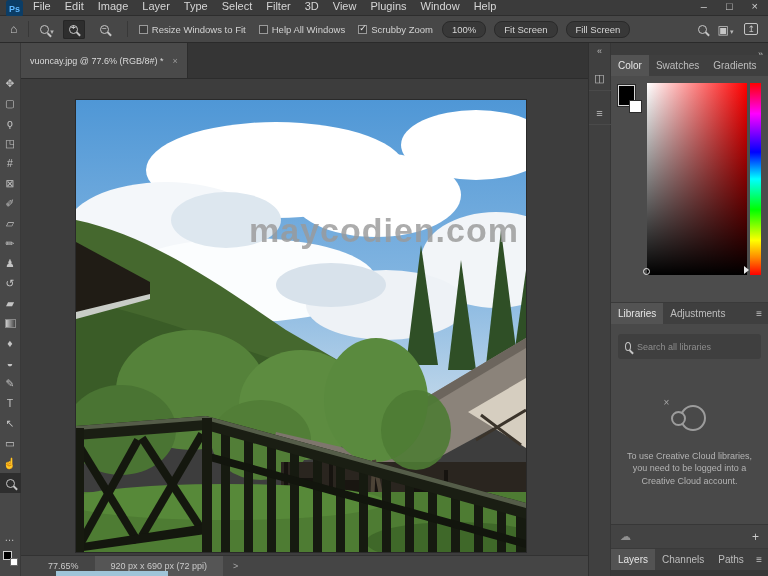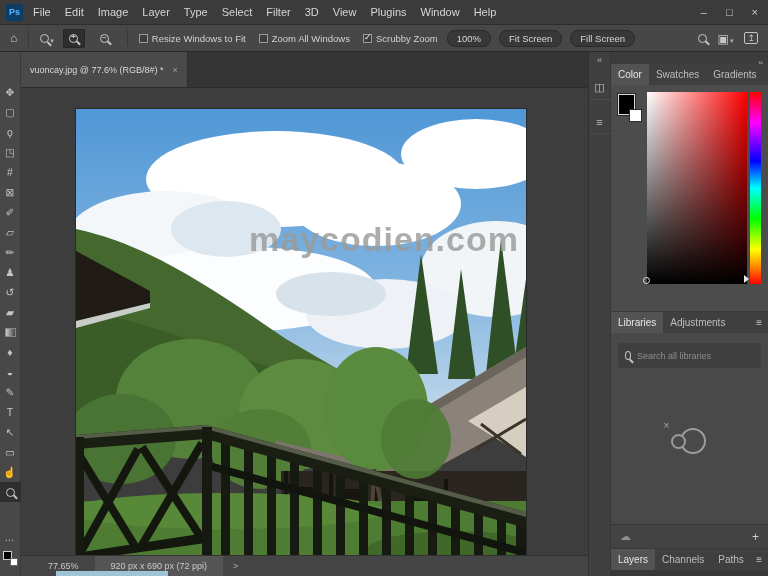--- a/index.html
+++ b/index.html
@@ -1,21 +1,21 @@
 <!DOCTYPE html>
 <html><head>
 <meta charset="utf-8">
 <style>
   *{box-sizing:border-box;margin:0;padding:0}
   html,body{width:768px;height:576px;overflow:hidden;background:#222}
   body{font-family:"Liberation Sans",sans-serif;color:#d4d4d4;-webkit-font-smoothing:antialiased}
   .app{position:relative;width:768px;height:576px;background:#3c3c3c;display:flex;flex-direction:column}
 
   
-  .menubar{height:25px;background:#3b3b3b;border-bottom:1px solid #2d2d2d;display:flex;align-items:center;padding:0 10px 0 6px;flex:0 0 auto}
+  .menubar{height:16px;background:#3b3b3b;border-bottom:1px solid #2d2d2d;display:flex;align-items:flex-start;padding:0 10px 0 6px;flex:0 0 auto}
   .pslogo{width:17px;height:17px;border-radius:3px;background:#0b3d66;color:#5eb7ff;font-size:9px;font-weight:bold;display:flex;align-items:center;justify-content:center;margin-right:10px}
   .menus{display:flex;gap:14px}
   .menu-item{font-size:11px;color:#d6d6d6;cursor:default}
   .wincontrols{margin-left:auto;display:flex;gap:19px;font-size:11px;color:#cfcfcf}
 
   
   .optionsbar{height:27px;background:#474747;border-bottom:1px solid #2a2a2a;display:flex;align-items:center;gap:9px;padding:0 10px;flex:0 0 auto}
   .oicon{font-size:12px;color:#c6c6c6;line-height:1}
   .mag{position:relative;display:inline-block;width:9px;height:9px;border:1.5px solid #c6c6c6;border-radius:50%;vertical-align:middle}
   .mag::after{content:"";position:absolute;width:5px;height:1.5px;background:#c6c6c6;right:-4px;bottom:-2px;transform:rotate(45deg)}
@@ -147,21 +147,21 @@
         </span>
       </span>
     <span class="vsep"></span>
     <span style="display:flex;gap:13px">
       <label class="optcheck">
           <span class="cbox"></span>
           <span class="clabel">Resize Windows to Fit</span>
         </label>
         <label class="optcheck">
           <span class="cbox"></span>
-          <span class="clabel">Zoom All Windows</span>
+          <span class="clabel">Help All Windows</span>
         </label>
         <label class="optcheck checked">
           <span class="cbox"></span>
           <span class="clabel">Scrubby Zoom</span>
         </label>
     </span>
     <span style="display:flex;gap:8px">
       <button class="optbtn">100%</button>
         <button class="optbtn">Fit Screen</button>
         <button class="optbtn">Fill Screen</button>
@@ -408,20 +408,21 @@
           <div class="searchrow">
             <span class="mag"></span>
             <input type="text" placeholder="Search all libraries" style="">
           </div>
           <div class="libbody">
             <div class="cc">
               <i class="c1"></i>
                 <i class="c2"></i>
               <span class="ccx">×</span>
             </div>
+            <div class="libmsg">To use Creative Cloud libraries, you need to be logged into a Creative Cloud account.</div>
           </div>
           <div class="libfooter">
             <span class="cloudico">☁</span>
             <span class="addico">+</span>
           </div>
         </div>
 
         <div class="layerspanel">
           <div class="ptabs">
             <span class="ptab active">Layers</span>

